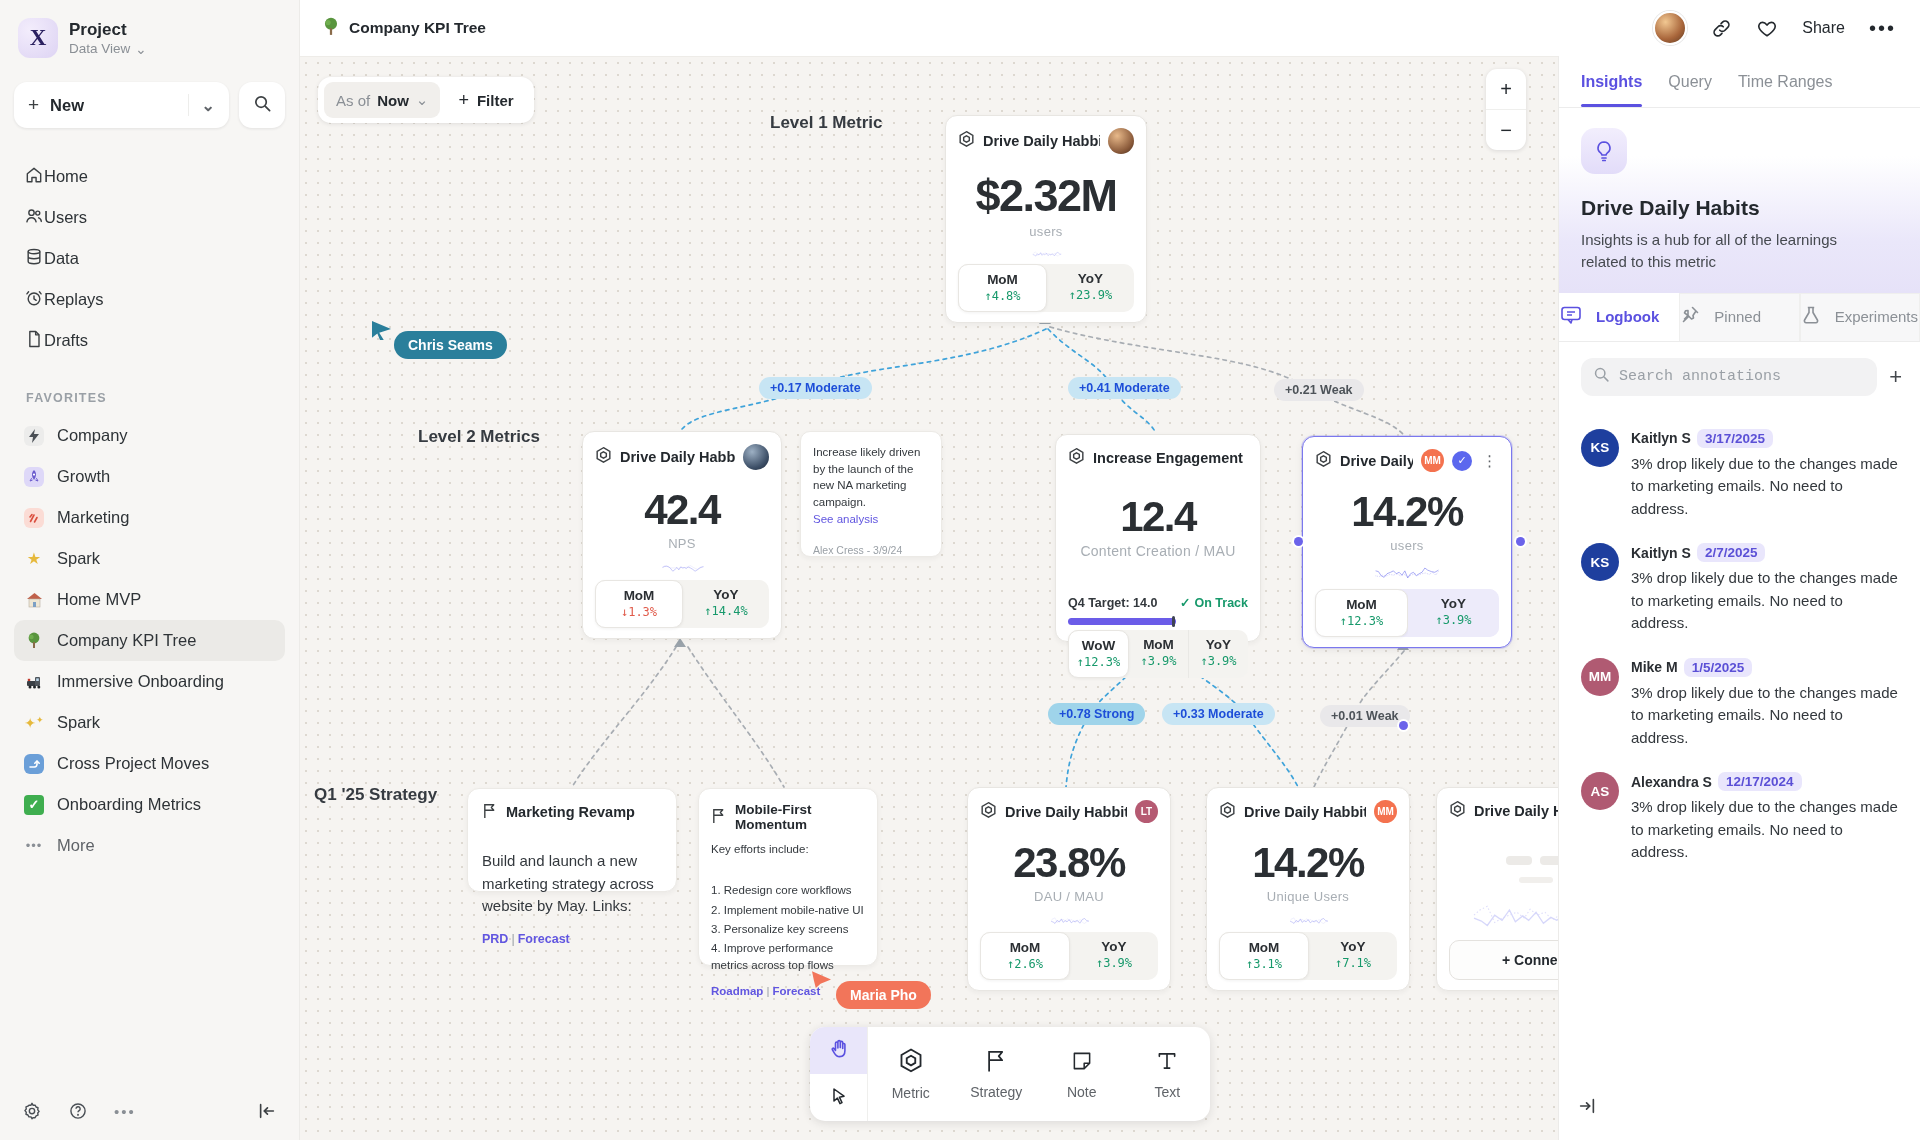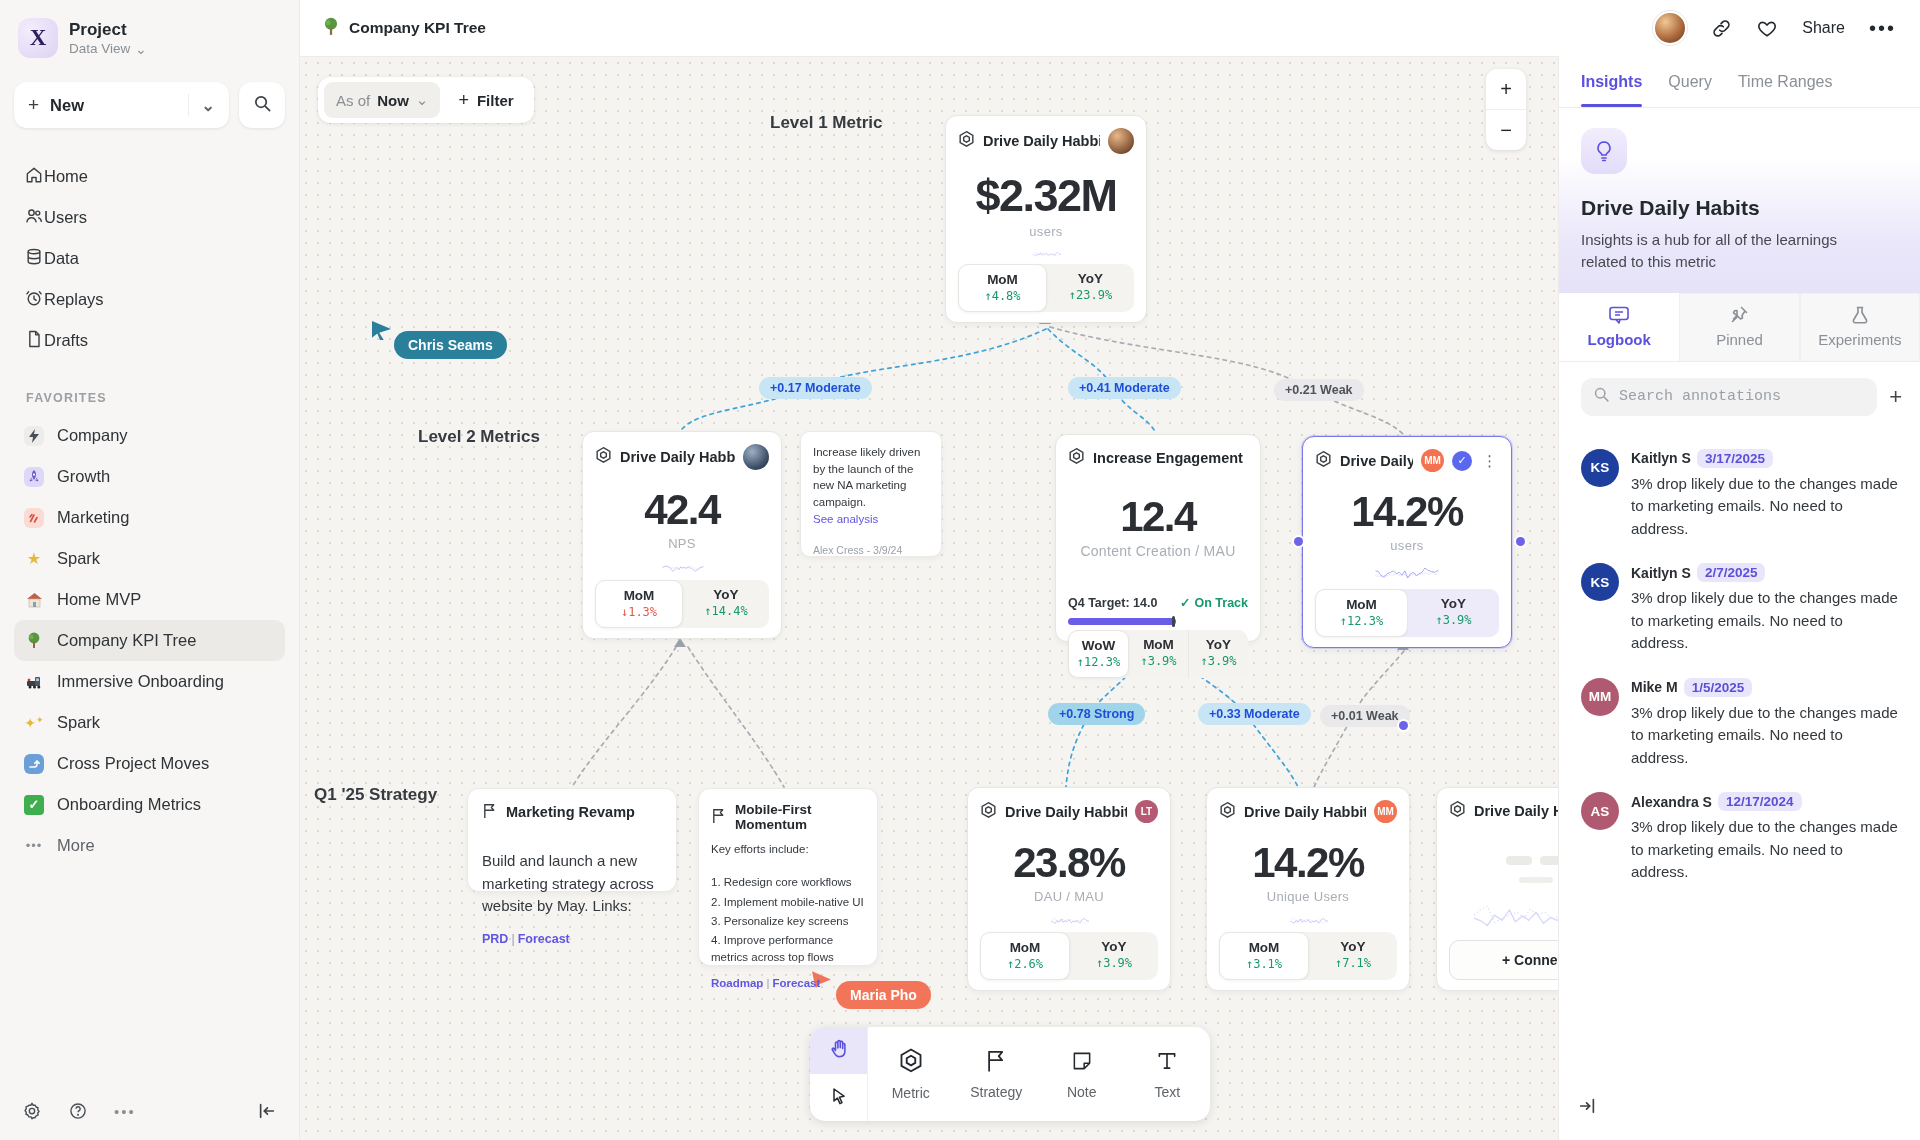--- a/index.html
+++ b/index.html
@@ -114,21 +114,21 @@
   .panel{position:absolute;right:0;top:56px;width:362px;height:1084px;background:#fff;border-left:1px solid #ecebe9}
   .ptabs{display:flex;gap:26px;padding:0 0 0 22px;height:52px;align-items:center;border-bottom:1px solid #ececec}
   .ptab{font-size:16px;color:#8b9096;cursor:pointer;position:relative;height:100%;display:flex;align-items:center}
   .ptab.active{color:#5b51e0;font-weight:600}
   .ptab.active:after{content:"";position:absolute;left:0;right:0;bottom:0;height:3px;border-radius:3px;background:#5b51e0}
   .hero{padding:20px 22px 0;background:linear-gradient(180deg,#ffffff 0%,#ffffff 26%,#eae7fa 72%,#e6e2f8 100%)}
   .bulb-tile{width:46px;height:46px;border-radius:14px;background:linear-gradient(180deg,#f2eefd,#e2dcf9);display:flex;align-items:center;justify-content:center;color:#5b51e0}
   .hero-title{font-size:21px;font-weight:800;color:#24292e;margin-top:22px}
   .hero-desc{font-size:15px;line-height:1.45;color:#45494f;margin-top:9px;max-width:300px;padding-bottom:20px}
   .subtabs{display:flex;border-bottom:1px solid #ececec}
-  .subtab{flex:1;display:flex;flex-direction:column;align-items:center;gap:3px;padding:11px 0 13px;font-size:15px;color:#8b9096;cursor:pointer;background:#f7f7f8;border:1px solid #efefee;border-bottom:none}
+  .subtab{flex:1;display:flex;flex-direction:row;align-items:center;gap:14px;padding:11px 0 13px;font-size:15px;color:#8b9096;cursor:pointer;background:#f7f7f8;border:1px solid #efefee;border-bottom:none}
   .subtab.active{background:#fff;color:#5b51e0;font-weight:600;border-color:transparent}
   .search-row{display:flex;align-items:center;gap:12px;padding:16px 18px 4px 22px}
   .search-box{flex:1;display:flex;align-items:center;gap:9px;background:#f2f2f3;border-radius:12px;height:38px;padding:0 12px}
   .search-box input{border:none;background:transparent;outline:none;font-size:15px;font-family:Liberation Mono, monospace;color:#24292e;width:100%}
   .search-box input::placeholder{color:#9aa0a6}
   .add-note{font-size:22px;color:#44484d;background:none;border:none;cursor:pointer;line-height:1}
   .ann-list{padding:6px 22px 0}
   .ann{display:flex;gap:12px;margin-top:23px}
   .ann-avatar{width:38px;height:38px;border-radius:50%;color:#fff;font-size:13.5px;font-weight:700;display:flex;align-items:center;justify-content:center;flex:0 0 auto}
   .ann-head{display:flex;align-items:center;gap:6px}
@@ -390,21 +390,21 @@
     </div>
 
     <div class="lvl-label" style="left:470px;top:56px">Level 1 Metric</div>
     <div class="lvl-label" style="left:118px;top:370px">Level 2 Metrics</div>
     <div class="lvl-label" style="left:14px;top:728px">Q1 '25 Strategy</div>
 
     <div class="edge-pill edge-moderate" style="left:459px;top:320px">+0.17 Moderate</div>
     <div class="edge-pill edge-moderate" style="left:768px;top:320px">+0.41 Moderate</div>
     <div class="edge-pill edge-weak" style="left:974px;top:322px">+0.21 Weak</div>
     <div class="edge-pill edge-strong" style="left:748px;top:646px">+0.78 Strong</div>
-    <div class="edge-pill edge-moderate" style="left:898px;top:646px">+0.33 Moderate</div>
+    <div class="edge-pill edge-moderate" style="left:862px;top:646px">+0.33 Moderate</div>
     <div class="edge-pill edge-weak" style="left:1020px;top:648px">+0.01 Weak</div>
 
     <div class="cursor-arrow" style="left:72px;top:264px;background:#2a7f9b;clip-path:polygon(0 0,100% 42%,38% 62%,62% 100%,42% 100%,28% 66%,0 88%)"></div>
     <div class="cursor-pill" style="left: 94px; top: 274px; background: rgb(42, 127, 155);">Chris Seams</div>
     <div class="cursor-arrow" style="left:512px;top:912px;background:#f2755a;clip-path:polygon(0 12%,100% 55%,45% 78%,20% 100%,10% 60%)"></div>
     <div class="cursor-pill" style="left: 536px; top: 924px; background: rgb(242, 117, 90);">Maria Pho</div>
 
     <div class="mcard" style="left:645px;top:58px;width:202px;height:208px">
       <div class="head">
         <span><svg width="17" height="18" viewBox="0 0 18 19" fill="none" stroke="#3c4043" stroke-width="1.5">
@@ -549,21 +549,21 @@
     </div>
 
     <div class="scard" style="left:398px;top:731px;width:180px;height:178px;padding:13px 12px">
       <div class="shead" style="font-size:13.5px">
         <span><svg width="15" height="17" viewBox="0 0 16 18" fill="none" stroke="#3c4043" stroke-width="1.5" stroke-linejoin="round">
               <path d="M3 17V2M3 2.8h9.5L10 5.8l2.5 3H3"></path>
             </svg></span>
         <span>Mobile-First Momentum</span>
       </div>
       <div class="sbody" style="font-size:11.5px;margin-top:9px">Key efforts include:</div>
-      <div class="sbody slist" style="font-size:11.5px;margin-top:16px">
+      <div class="sbody slist" style="font-size:11.5px;margin-top:24px">
         <div>1. Redesign core workflows</div>
         <div>2. Implement mobile-native UI</div>
         <div>3. Personalize key screens</div>
         <div>4. Improve performance metrics across top flows</div>
       </div>
       <div class="slinks" style="font-size:11.5px;margin-top:10px">
         <span>Roadmap</span><span class="sep">|</span><span>Forecast</span>
       </div>
     </div>
 

